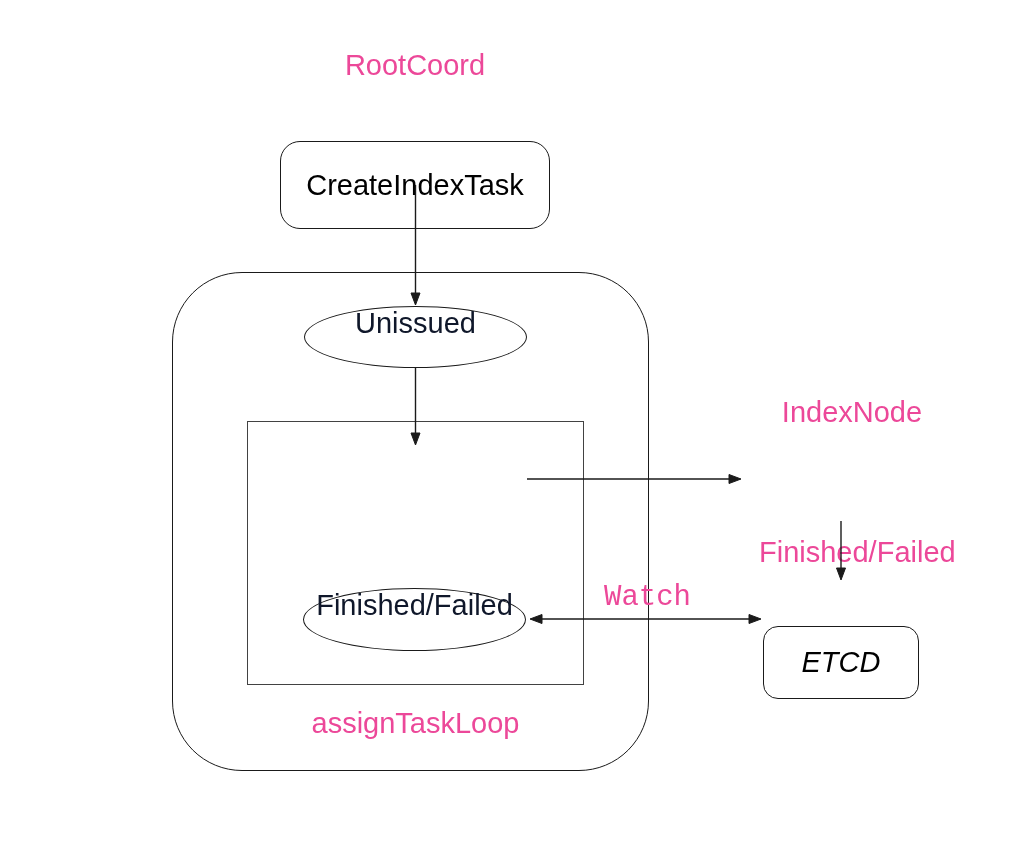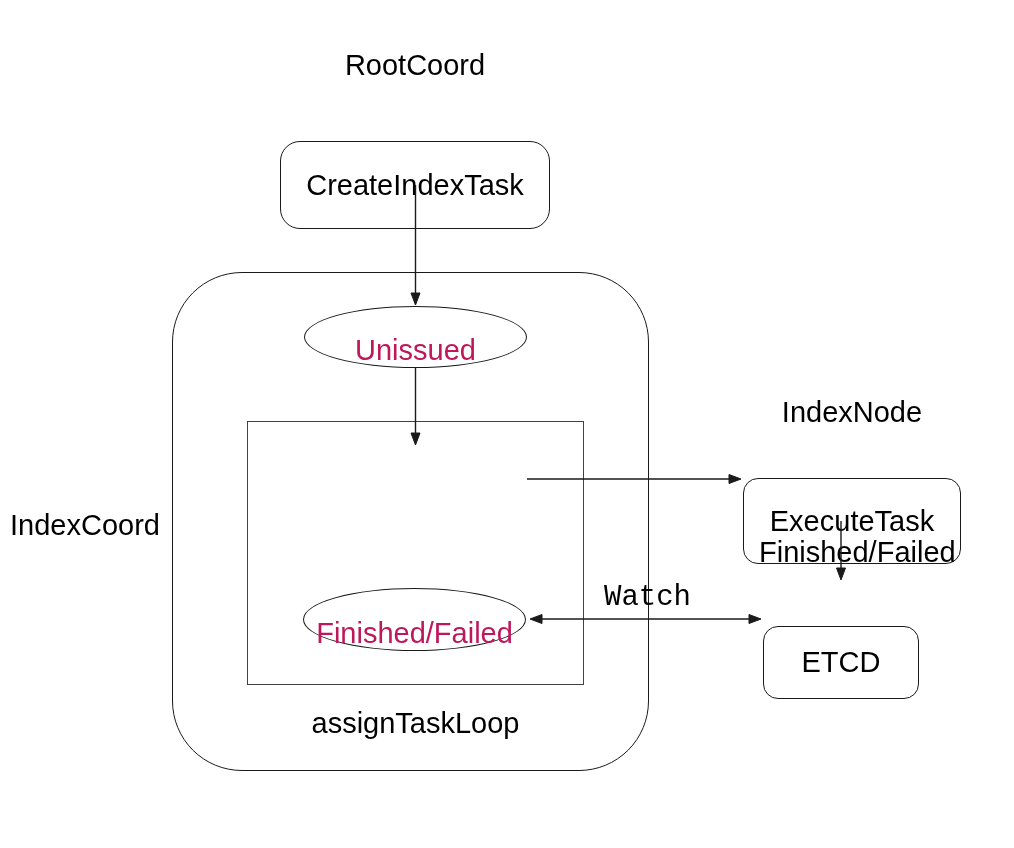--- a/index.html
+++ b/index.html
@@ -13,21 +13,21 @@
     height: 848px;
     background: #ffffff;
     font-family: "Liberation Sans", "DejaVu Sans", sans-serif;
     color: #000000;
     overflow: hidden;
   }
   .label {
     position: absolute;
     font-size: 29px;
     line-height: 30px;
-    color: #000000;
+    color: #ec4899;
     white-space: nowrap;
   }
   .label.centered { text-align: center; }
   .node-box {
     position: absolute;
     border: 1.5px solid #1a1a1a;
     background: #ffffff;
     display: flex;
     align-items: center;
     justify-content: center;
@@ -37,24 +37,24 @@
     margin-top: 44px;
   }
   .rounded-lg { border-radius: 20px; }
   .rounded-md { border-radius: 15px; }
   .ellipse-node {
     position: absolute;
     border: 1.4px solid #1a1a1a;
     border-radius: 50%;
     background: #ffffff;
     display: flex;
-    align-items: flex-end;
+    align-items: flex-start;
     justify-content: center;
     font-size: 29px;
-    color: #be185d;
+    color: #0f172a;
     box-sizing: border-box;
   }
   .group-container {
     position: absolute;
     border: 1.4px solid #1a1a1a;
     background: transparent;
     box-sizing: border-box;
   }
   .outer-round { border-radius: 70px; }
   .inner-rect { border: 1.6px solid #424242; }
@@ -75,42 +75,38 @@
 <div class="canvas">
 
   <div class="label centered" style="left:280px; top:50px; width:270px;">RootCoord</div>
 
   <div class="node-box rounded-lg" style="left:280px; top:97px; width:270px; height:88px;">
     <span>CreateIndexTask</span>
   </div>
 
   <div class="group-container outer-round" style="left:172px; top:272px; width:477px; height:499px;"></div>
 
-  <div class="label" style="left:10px; top:510px;">IndexCoord</div>
 
   <div class="ellipse-node" style="left:304px; top:306px; width:223px; height:62px;">
     <span>Unissued</span>
   </div>
 
   <div class="group-container inner-rect" style="left:247px; top:421px; width:337px; height:264px;"></div>
 
 
   <div class="ellipse-node" style="left:303px; top:588px; width:223px; height:63px;">
     <span>Finished/Failed</span>
   </div>
 
   <div class="label centered" style="left:247px; top:708px; width:337px;">assignTaskLoop</div>
 
   <div class="label centered" style="left:743px; top:397px; width:218px;">IndexNode</div>
 
-  <div class="node-box rounded-md" style="left:743px; top:434px; width:218px; height:86px;">
-    <span>ExecuteTask</span>
-  </div>
 
-  <div class="node-box rounded-md" style="left:763px; top:582px; width:156px; height:73px;">
+  <div class="node-box rounded-md" style="left:763px; top:582px; width:156px; height:73px;font-style:italic;">
     <span>ETCD</span>
   </div>
 
 
   <div class="label" style="left:759px; top:537px;">Finished/Failed</div>
 
   <div class="label" style="left:604px; top:583px;font-family:Liberation Mono, monospace;">Watch</div>
 
   <svg class="connectors" viewBox="0 0 1014 848">
     <g>

